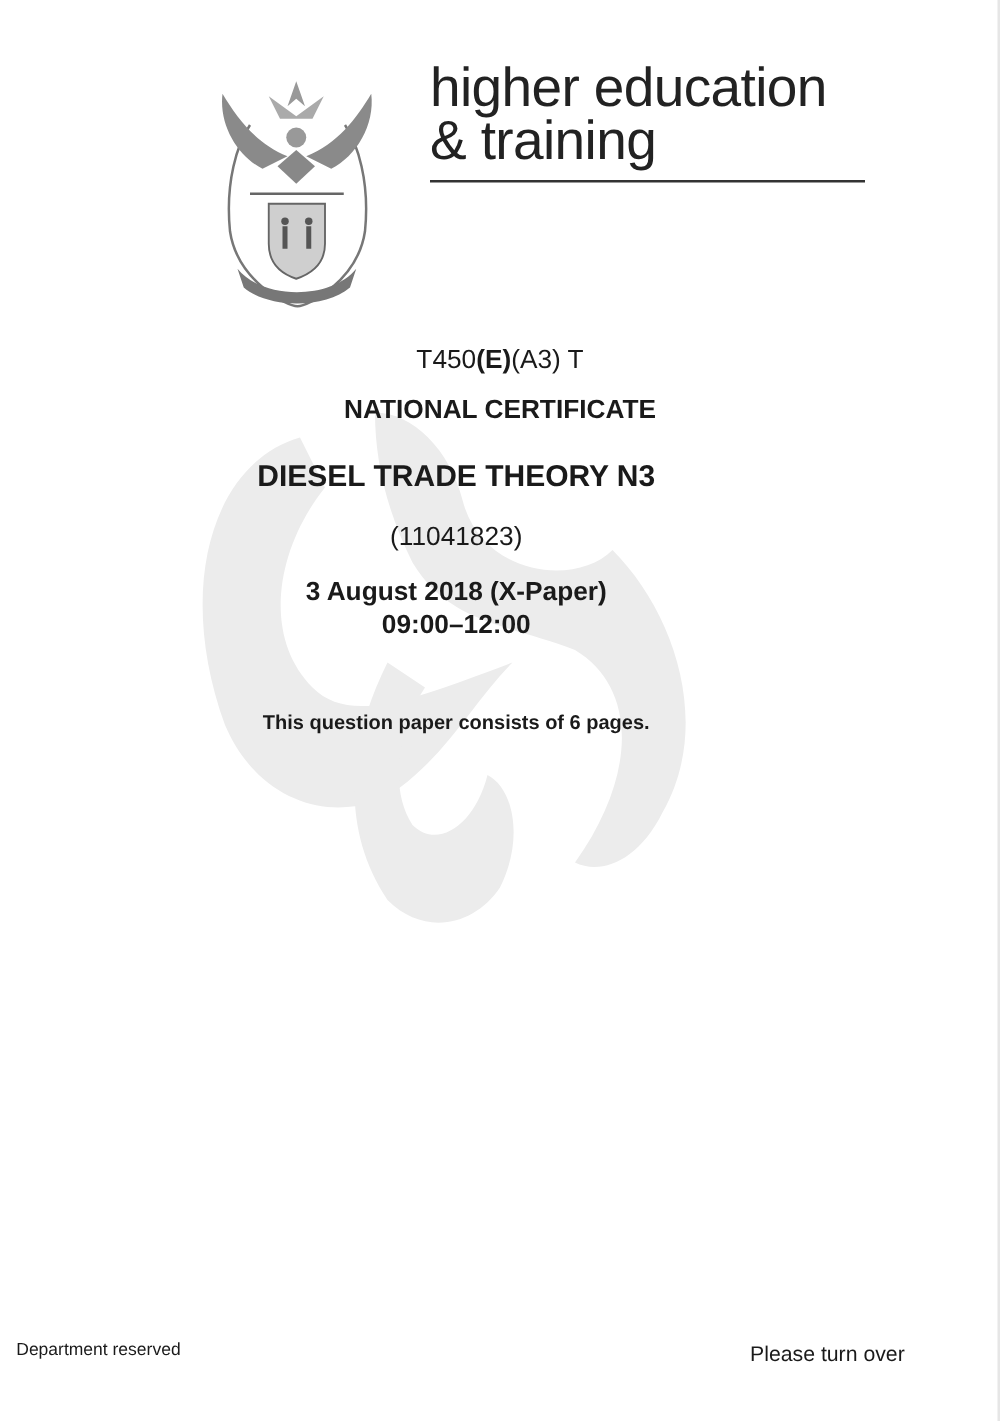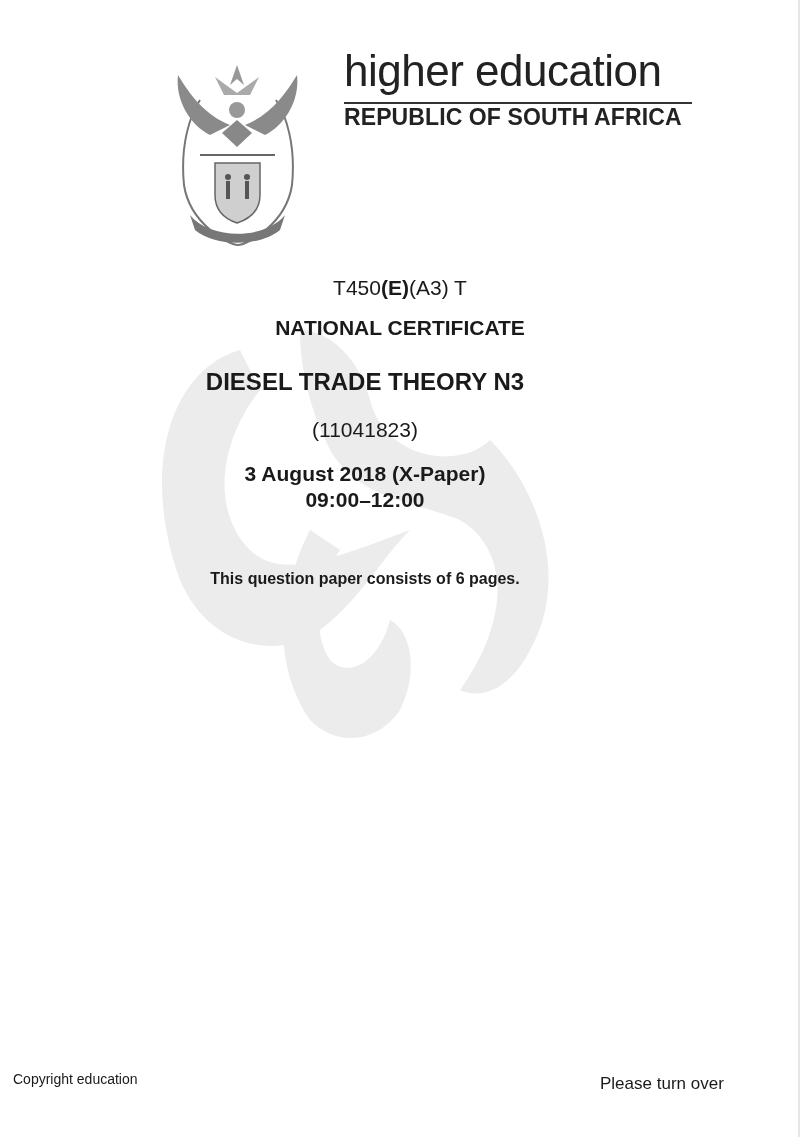--- a/index.html
+++ b/index.html
@@ -57,26 +57,26 @@
   <path d="M45 108 L90 108 L90 140 C90 158 76 165 67 168 C58 165 45 158 45 140 Z" fill="#cfcfcf" stroke="#666" stroke-width="1.5"></path>
   <circle cx="58" cy="122" r="3" fill="#555"></circle>
     <rect x="56" y="126" width="4" height="18" fill="#555"></rect>
   <circle cx="77" cy="122" r="3" fill="#555"></circle>
     <rect x="75" y="126" width="4" height="18" fill="#555"></rect>
   <path d="M20 160 C40 185 95 185 115 160 L110 175 C90 192 45 192 25 175 Z" fill="#777"></path>
 </svg>
 
 <div class="brand">
   <div class="brand-line1">higher education</div>
+  <div class="brand-line2">&amp; training</div>
   <div class="brand-rule"></div>
-  <div class="dept-country">REPUBLIC OF SOUTH AFRICA</div>
 </div>
 
 <div class="center code"><span>T450</span><b>(E)</b><span>(A3) T</span></div>
 <div class="center cert">NATIONAL CERTIFICATE</div>
 <div class="center subject">DIESEL TRADE THEORY N3</div>
 <div class="center subjcode">(11041823)</div>
 <div class="center date">3 August 2018 (X-Paper)</div>
 <div class="center time">09:00–12:00</div>
 <div class="center pages">This question paper consists of 6 pages.</div>
 
-<div class="footer-left">Copyright education</div>
+<div class="footer-left">Department reserved</div>
 <div class="footer-right">Please turn over</div>
 
 </body></html>

